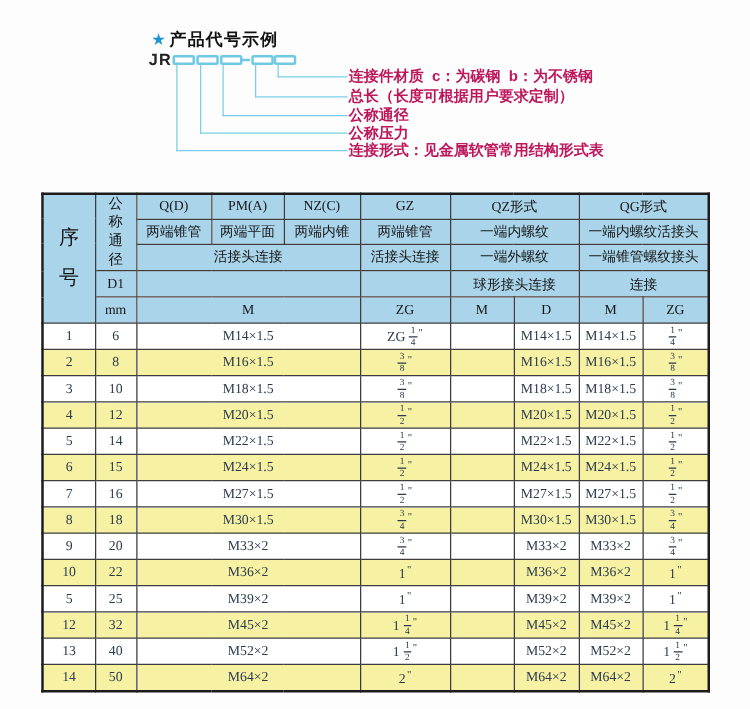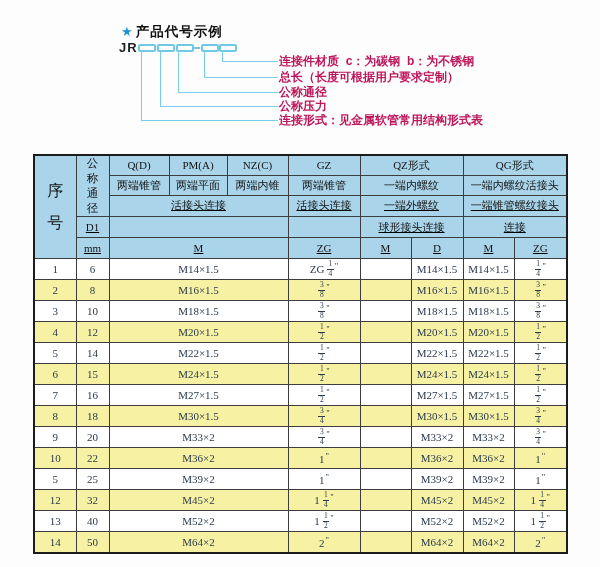--- a/index.html
+++ b/index.html
@@ -17,21 +17,21 @@
 
   
   .tbl-title{position:absolute;left:34px;top:125px;font-size:16.5px;font-weight:bold;font-style:italic;color:#000;letter-spacing:3px;font-family:"Liberation Serif","DejaVu Serif",serif;}
 
   
   table.ref{position:absolute;left:33px;top:154px;border-collapse:collapse;table-layout:fixed;border:2px solid #1c1c1c;}
   table.ref th,table.ref td{border:1px solid #3c3c3c;padding:0;text-align:center;vertical-align:middle;overflow:hidden;}
   table.ref th{background:#a9d4ea;font-weight:normal;color:#141414;font-size:11px;font-family:"Liberation Serif","DejaVu Serif",serif;}
   table.ref td{background:#ffffff;color:#2b3a4d;font-size:11px;font-family:"Liberation Serif","DejaVu Serif",serif;}
   table.ref tr.stripe td{background:#f7f2a3;}
-  tr.hr1,tr.hr2{height:20px;}  tr.hr3,tr.hr4,tr.hr5{height:21px;text-decoration:underline;}
+  tr.hr1,tr.hr2{height:20px;}  tr.hr3,tr.hr4,tr.hr5{height:21px;}
   tbody tr{height:21px;}
   .vt{width:1em;margin:0 auto;word-break:break-all;font-size:16px;color:#141414;}
   .vt.seq{line-height:32px;}
   .vt.dn{line-height:15px;font-size:11.5px;}
   .frac{display:inline-block;text-align:center;font-size:7.5px;line-height:1.15;vertical-align:-0.35em;}
   .fn{display:block;border-bottom:1px solid #2b3a4d;padding:0 1.5px;}
   .fd{display:block;}
   .in{font-size:8.5px;vertical-align:0.5em;margin-left:1px;}
 </style>
 </head>

